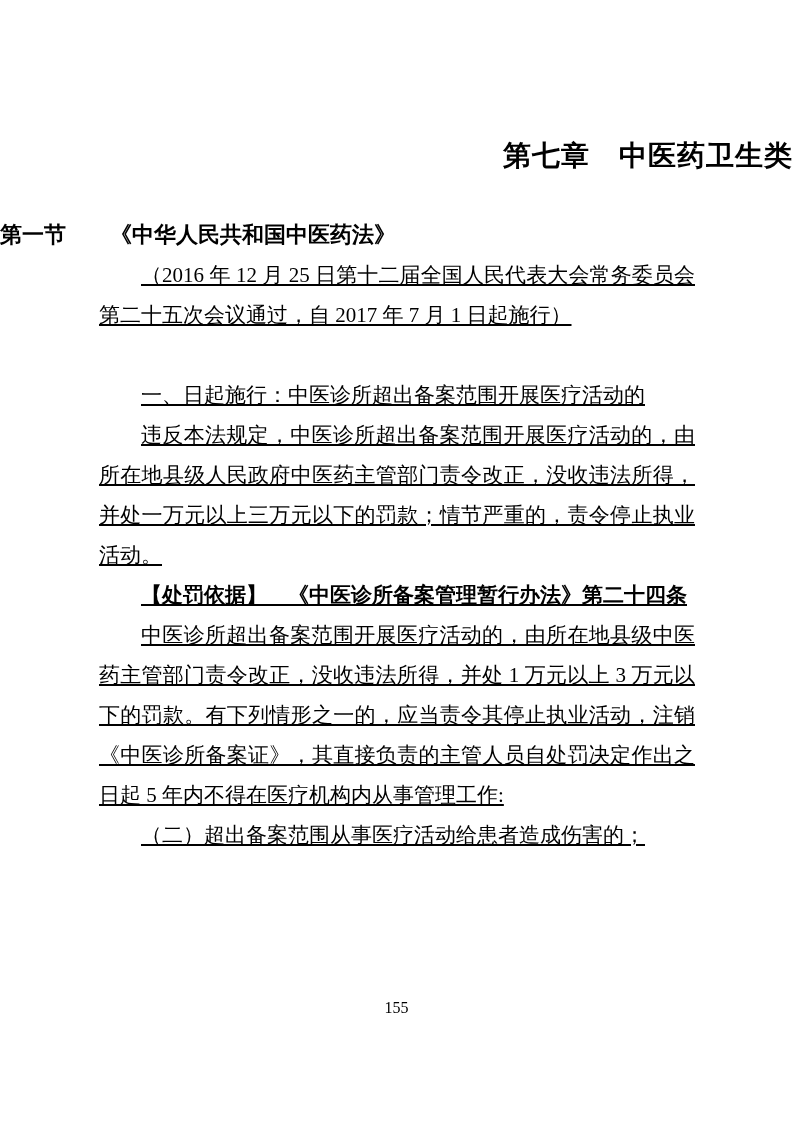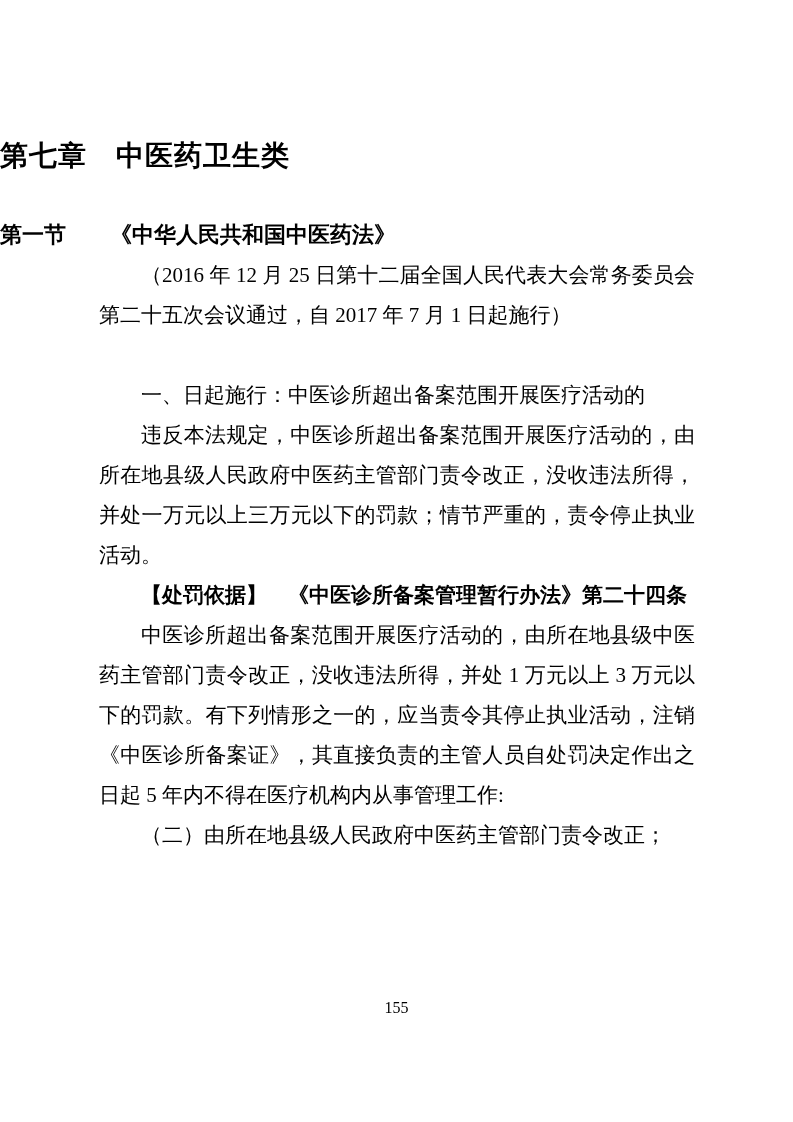--- a/index.html
+++ b/index.html
@@ -12,21 +12,21 @@
     font-family: "Liberation Serif", serif;
     position: relative;
     overflow: hidden;
   }
   .page {
     position: absolute;
     inset: 0;
   }
   .chapter-title {
     margin: 140px 0 4px 0;
-    text-align: left;
+    text-align: right;
     font-size: 28px;
     line-height: 31px;
     font-weight: bold;
     font-family: "Liberation Serif", serif;
     letter-spacing: 1px;
   }
   .section-title {
     margin: 51px 0 0 0;
     text-align: left;
     font-size: 22px;
@@ -34,20 +34,21 @@
     font-weight: bold;
     font-family: "Liberation Sans", sans-serif;
   }
   .content {
     margin: 7px 8px 0 99px;
     width: 596px;
     font-size: 21px;
     line-height: 40px;
     text-align: justify;
     text-justify: inter-ideograph;
+    text-decoration: underline;
   }
   .content p {
     margin: 0;
     padding: 0;
     text-indent: 2em;
   }
   .spacer-line {
     height: 40px;
   }
   p.basis-heading {
@@ -83,19 +84,19 @@
     <p>一、日起施行：中医诊所超出备案范围开展医疗活动的</p>
 
 
     <p>违反本法规定，中医诊所超出备案范围开展医疗活动的，由所在地县级人民政府中医药主管部门责令改正，没收违法所得，并处一万元以上三万元以下的罚款；情节严重的，责令停止执业活动。</p>
 
     <p class="basis-heading">【处罚依据】　《中医诊所备案管理暂行办法》第二十四条</p>
 
     <p>中医诊所超出备案范围开展医疗活动的，由所在地县级中医药主管部门责令改正，没收违法所得，并处 1 万元以上 3 万元以下的罚款。有下列情形之一的，应当责令其停止执业活动，注销《中医诊所备案证》，其直接负责的主管人员自处罚决定作出之日起 5 年内不得在医疗机构内从事管理工作:</p>
 
 
-    <p>（二）由所在地县级人民政府中医药主管部门责令改正；</p>
+    <p>（二）超出备案范围从事医疗活动给患者造成伤害的；</p>
 
   </div>
 
   <div class="page-number">155</div>
 
 </div>
 
 </body></html>

